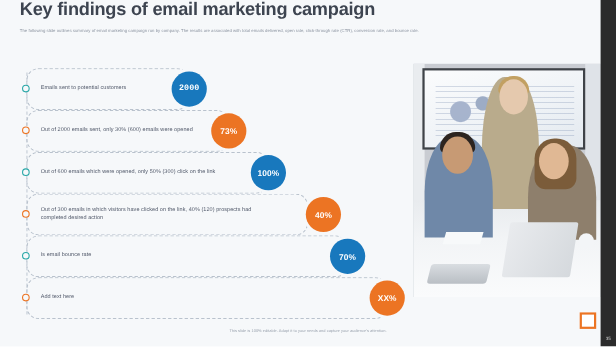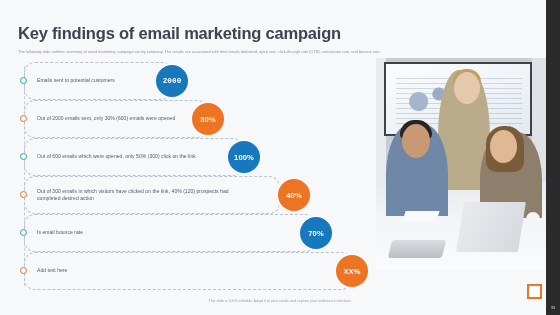--- a/index.html
+++ b/index.html
@@ -6,21 +6,21 @@
   html, body {
     width: 560px; height: 315px;
     font-family: "Liberation Sans", sans-serif;
     background: #ffffff; overflow: hidden;
   }
   .slide {
     position: relative; width: 560px; height: 315px;
     background: #f6f8fa;
   }
   
-  .header { position: absolute; left: 0; top: 0; width: 499px; padding: 24px 18px 0 18px; }
+  .header { position: absolute; left: 0; top: 0; width: 499px; padding: 0 18px 0 18px; }
   .title {
     font-size: 16.5px; font-weight: 600; color: #3d4450;
     letter-spacing: -0.2px; line-height: 1.15; white-space: nowrap;
   }
   .subtitle {
     margin-top: 6px; font-size: 3.9px; color: #8b93a0;
     line-height: 1.3; letter-spacing: 0.02px; white-space: nowrap;
   }
   
   .funnel { position: absolute; left: 18px; top: 62px; width: 330px; }
@@ -159,21 +159,21 @@
       <div class="row-box"></div>
       <div class="marker"></div>
       <div class="row-text">Emails sent to potential customers</div>
       <div class="badge blue">2000</div>
     </div>
 
     <div class="row row-2">
       <div class="row-box"></div>
       <div class="marker orange"></div>
       <div class="row-text">Out of 2000 emails sent, only 30% (600) emails were opened</div>
-      <div class="badge orange">30%</div>
+      <div class="badge orange">73%</div>
     </div>
 
     <div class="row row-3">
       <div class="row-box"></div>
       <div class="marker"></div>
       <div class="row-text">Out of 600 emails which were opened, only 50% (300) click on the link</div>
       <div class="badge blue">100%</div>
     </div>
 
     <div class="row row-4">

